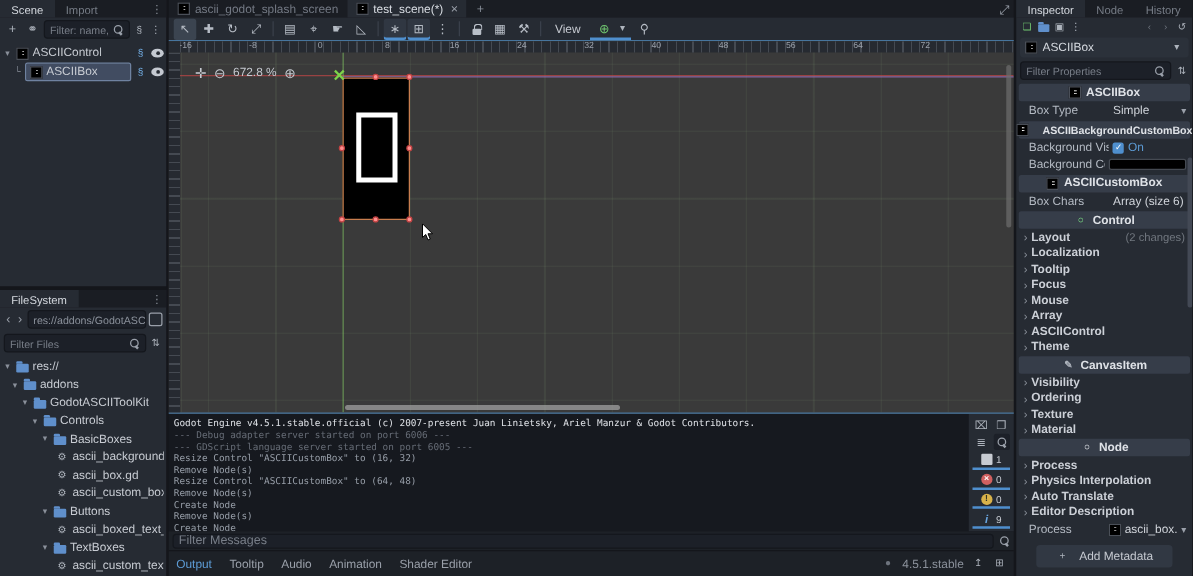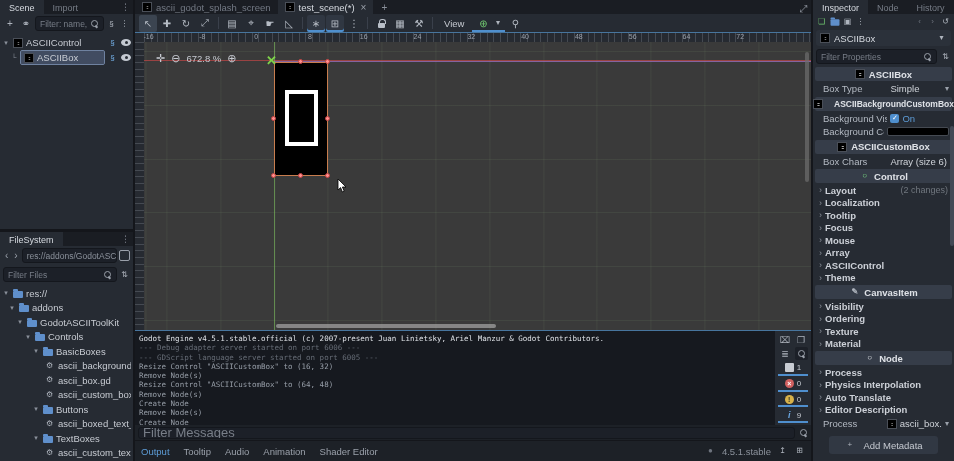--- a/index.html
+++ b/index.html
@@ -433,21 +433,21 @@
           <span>0</span>
         </div>
         <div class="badge">
           <span class="bic info">i</span>
           <span>9</span>
         </div>
       </div>
     </div>
 
     <div class="filter-msg-row">
-      <input class="field" style="flex: 1 1 0%; height: 12px; font-size: 13px;" placeholder="Filter Messages">
+      <input class="field" style="flex: 1 1 0%; height: 12px; font-size: 10px;" placeholder="Filter Messages">
       <span class="i-mag"></span>
     </div>
 
     <div class="bottom-tabs">
       <span class="btab active">Output</span>
       <span class="btab">Tooltip</span>
       <span class="btab">Audio</span>
       <span class="btab">Animation</span>
       <span class="btab">Shader Editor</span>
       <span class="version-area">

